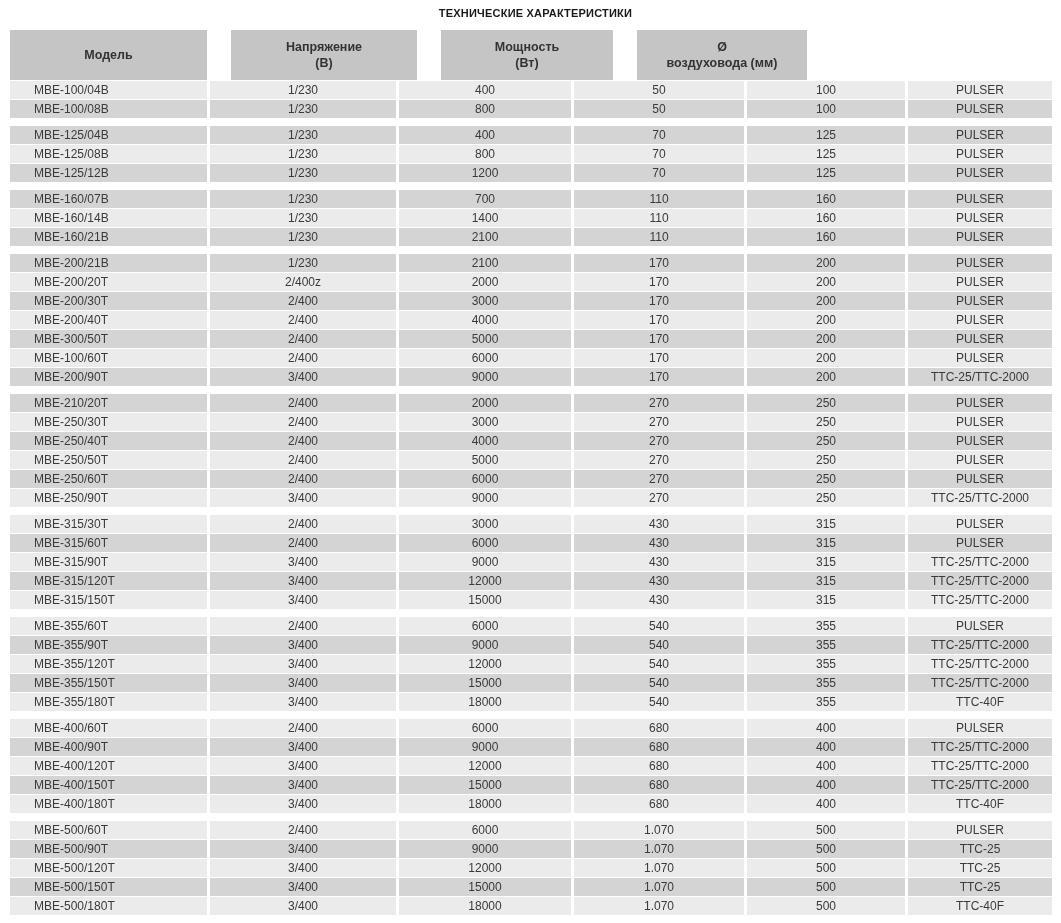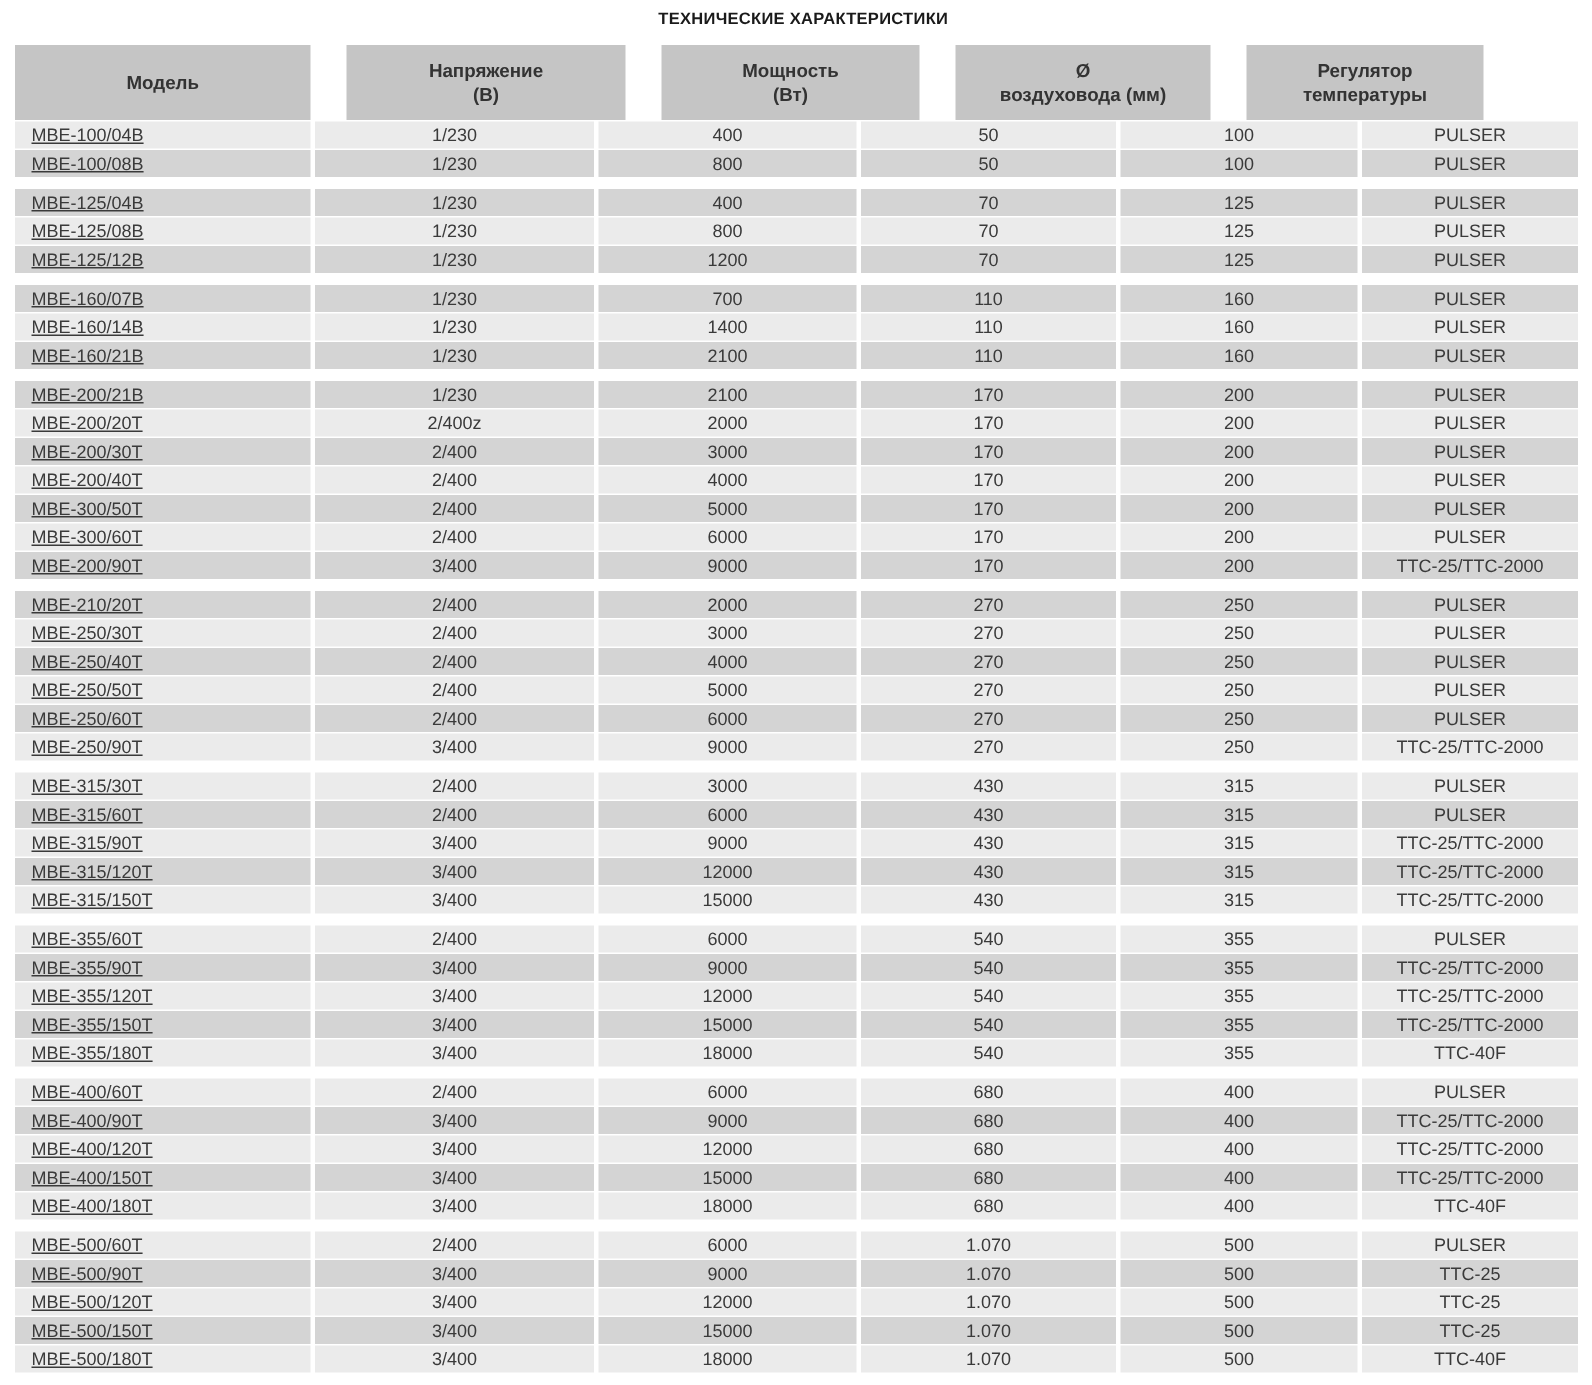--- a/index.html
+++ b/index.html
@@ -45,22 +45,21 @@
   .row .cell{
     height:18px;
     line-height:18px;
     font-size:12px;
     text-align:center;
     overflow:hidden;
     white-space:nowrap;
   }
   .row .cell.c0{
     text-align:left;
-    padding-left:11px;
-    text-decoration:underline;
+    padding-left:24px;
   }
   .row.light .cell{background:var(--row-light,#ebebeb);}
   .row.dark  .cell{background:var(--row-dark,#d4d4d4);}
   .group-sep{height:7px;background:#ffffff;}
 </style>
 </head>
 <body style="--row-light: #ebebeb; --row-dark: #d4d4d4; --header-bg: #c5c5c5; --text: #3a3a3a; --title: #1a1a1a;">
 
 <h1 class="page-title">ТЕХНИЧЕСКИЕ ХАРАКТЕРИСТИКИ</h1>
 
@@ -74,24 +73,20 @@
         <span>(В)</span>
       </div>
       <div class="hcell">
         <span>Мощность</span>
         <span>(Вт)</span>
       </div>
       <div class="hcell">
         <span>Ø</span>
         <span>воздуховода (мм)</span>
       </div>
-      <div class="hcell">
-        <span>Регулятор</span>
-        <span>температуры</span>
-      </div>
     </div>
   <div id="tbody">
       <div class="grid row light">
         <div class="cell c0">MBE-100/04B</div>
         <div class="cell c1">1/230</div>
         <div class="cell c2">400</div>
         <div class="cell c3">50</div>
         <div class="cell c4">100</div>
         <div class="cell c5">PULSER</div>
       </div>
@@ -188,21 +183,21 @@
       </div>
       <div class="grid row dark">
         <div class="cell c0">MBE-300/50T</div>
         <div class="cell c1">2/400</div>
         <div class="cell c2">5000</div>
         <div class="cell c3">170</div>
         <div class="cell c4">200</div>
         <div class="cell c5">PULSER</div>
       </div>
       <div class="grid row light">
-        <div class="cell c0">MBE-300/60T</div>
+        <div class="cell c0">MBE-100/60T</div>
         <div class="cell c1">2/400</div>
         <div class="cell c2">6000</div>
         <div class="cell c3">170</div>
         <div class="cell c4">200</div>
         <div class="cell c5">PULSER</div>
       </div>
       <div class="grid row dark">
         <div class="cell c0">MBE-200/90T</div>
         <div class="cell c1">3/400</div>
         <div class="cell c2">9000</div>

